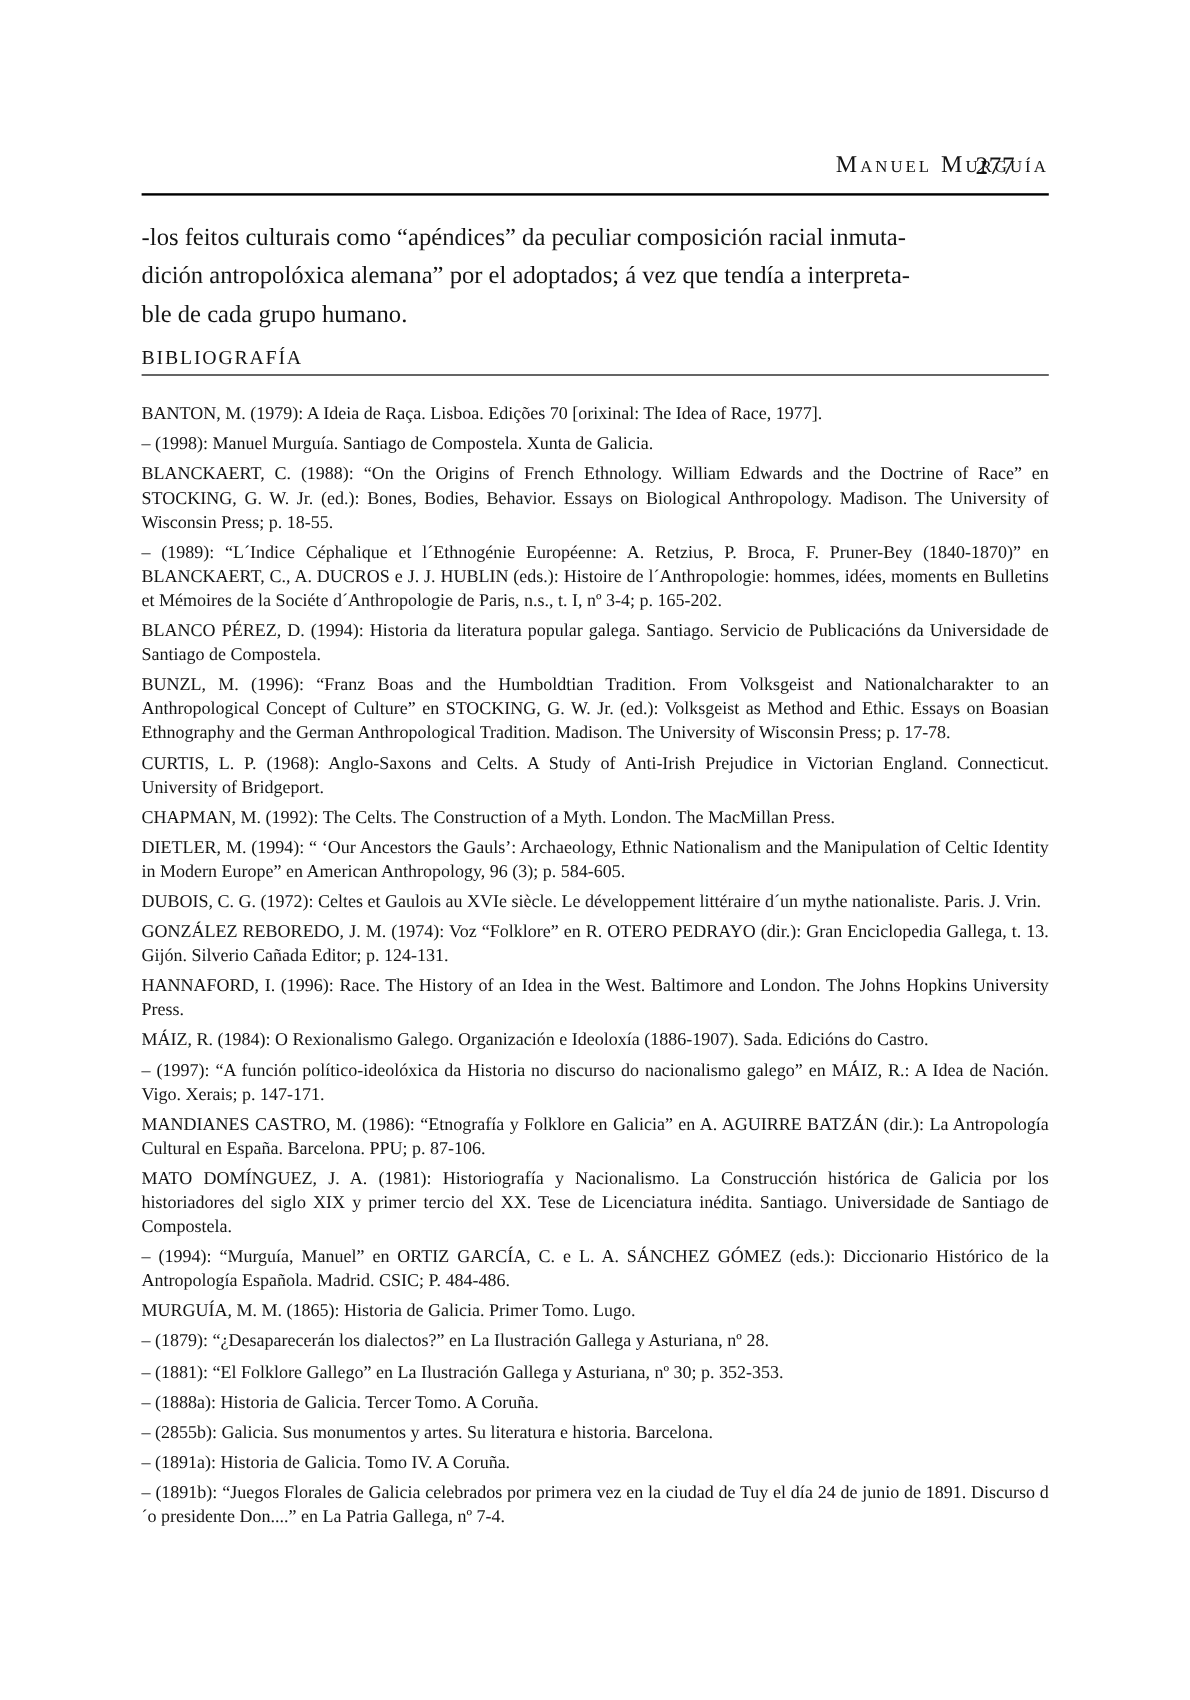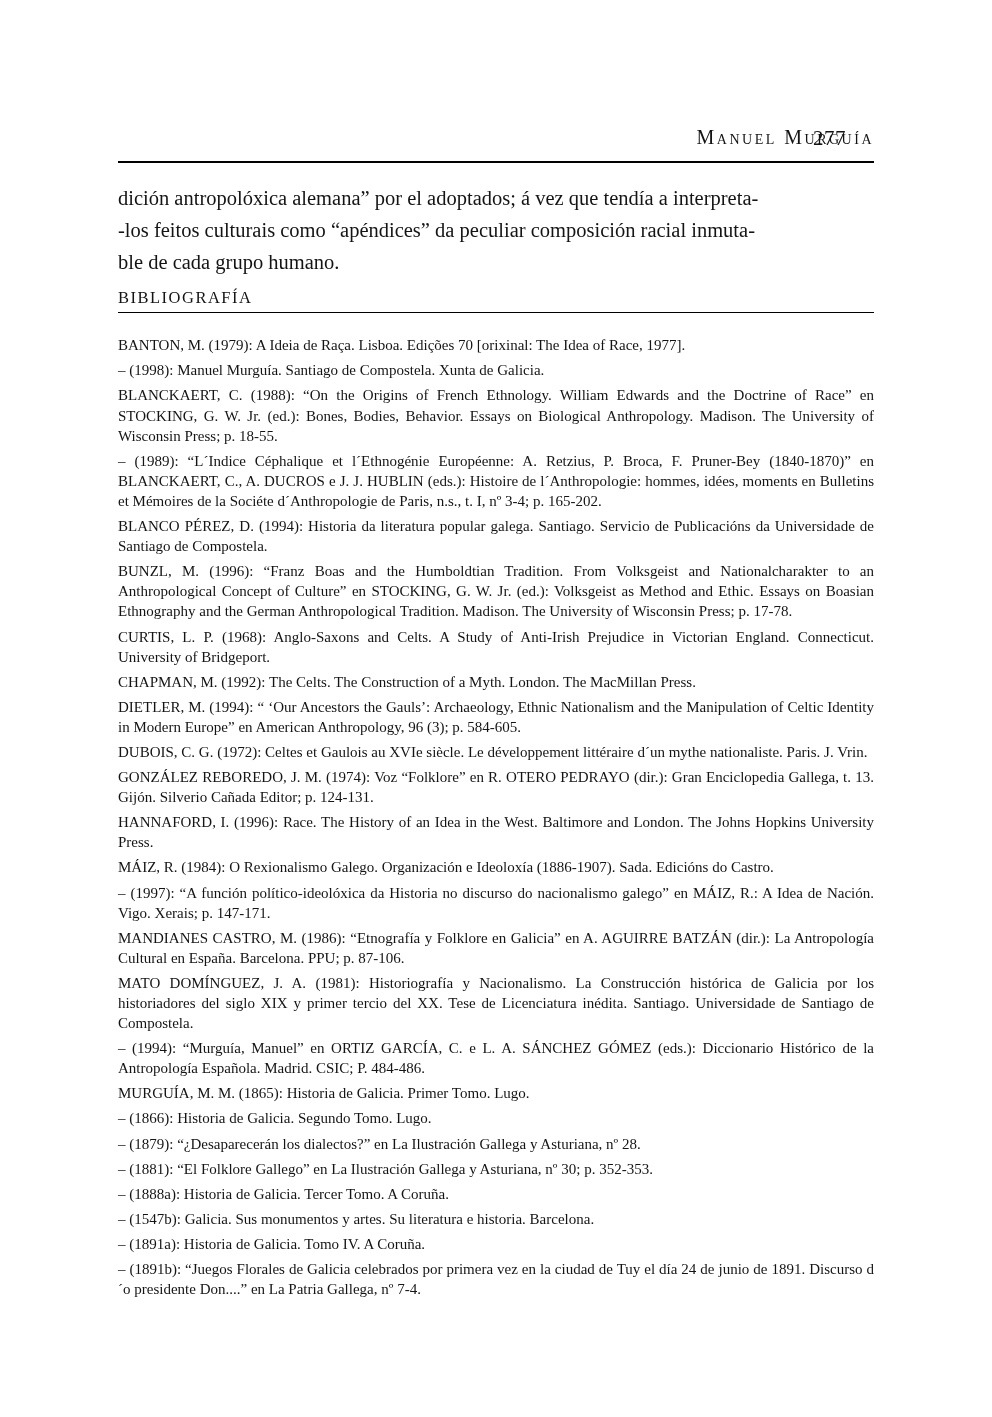--- a/index.html
+++ b/index.html
@@ -68,22 +68,22 @@
 <div class="page">
 
   <header class="header">
     <span class="running-title">Manuel Murguía</span>
     <span class="page-number">277</span>
   </header>
 
   <div class="rule thick"></div>
 
   <div class="intro">
+      <div class="intro-line">-los feitos culturais como “apéndices” da peculiar composición racial inmuta-</div>
       <div class="intro-line">dición antropolóxica alemana” por el adoptados; á vez que tendía a interpreta-</div>
-      <div class="intro-line">-los feitos culturais como “apéndices” da peculiar composición racial inmuta-</div>
       <div class="intro-line">ble de cada grupo humano.</div>
     </div>
 
   <h2 class="section-heading">BIBLIOGRAFÍA</h2>
 
   <div class="rule thin"></div>
 
   <div class="bibliography">
       <p class="bib-entry">BANTON, M. (1979): A Ideia de Raça. Lisboa. Edições 70 [orixinal: The Idea of Race, 1977].</p>
       <p class="bib-entry">– (1998): Manuel Murguía. Santiago de Compostela. Xunta de Galicia.</p>
@@ -96,22 +96,21 @@
       <p class="bib-entry">DIETLER, M. (1994): “ ‘Our Ancestors the Gauls’: Archaeology, Ethnic Nationalism and the Manipulation of Celtic Identity in Modern Europe” en American Anthropology, 96 (3); p. 584-605.</p>
       <p class="bib-entry">DUBOIS, C. G. (1972): Celtes et Gaulois au XVIe siècle. Le développement littéraire d´un mythe nationaliste. Paris. J. Vrin.</p>
       <p class="bib-entry">GONZÁLEZ REBOREDO, J. M. (1974): Voz “Folklore” en R. OTERO PEDRAYO (dir.): Gran Enciclopedia Gallega, t. 13. Gijón. Silverio Cañada Editor; p. 124-131.</p>
       <p class="bib-entry">HANNAFORD, I. (1996): Race. The History of an Idea in the West. Baltimore and London. The Johns Hopkins University Press.</p>
       <p class="bib-entry">MÁIZ, R. (1984): O Rexionalismo Galego. Organización e Ideoloxía (1886-1907). Sada. Edicións do Castro.</p>
       <p class="bib-entry">– (1997): “A función político-ideolóxica da Historia no discurso do nacionalismo galego” en MÁIZ, R.: A Idea de Nación. Vigo. Xerais; p. 147-171.</p>
       <p class="bib-entry">MANDIANES CASTRO, M. (1986): “Etnografía y Folklore en Galicia” en A. AGUIRRE BATZÁN (dir.): La Antropología Cultural en España. Barcelona. PPU; p. 87-106.</p>
       <p class="bib-entry">MATO DOMÍNGUEZ, J. A. (1981): Historiografía y Nacionalismo. La Construcción histórica de Galicia por los historiadores del siglo XIX y primer tercio del XX. Tese de Licenciatura inédita. Santiago. Universidade de Santiago de Compostela.</p>
       <p class="bib-entry">– (1994): “Murguía, Manuel” en ORTIZ GARCÍA, C. e L. A. SÁNCHEZ GÓMEZ (eds.): Diccionario Histórico de la Antropología Española. Madrid. CSIC; P. 484-486.</p>
       <p class="bib-entry">MURGUÍA, M. M. (1865): Historia de Galicia. Primer Tomo. Lugo.</p>
-      <p class="bib-entry">– (1866): Historia de Galicia. Segundo Tomo. Lugo.</p>
       <p class="bib-entry">– (1879): “¿Desaparecerán los dialectos?” en La Ilustración Gallega y Asturiana, nº 28.</p>
       <p class="bib-entry">– (1881): “El Folklore Gallego” en La Ilustración Gallega y Asturiana, nº 30; p. 352-353.</p>
       <p class="bib-entry">– (1888a): Historia de Galicia. Tercer Tomo. A Coruña.</p>
-      <p class="bib-entry">– (1547b): Galicia. Sus monumentos y artes. Su literatura e historia. Barcelona.</p>
+      <p class="bib-entry">– (2855b): Galicia. Sus monumentos y artes. Su literatura e historia. Barcelona.</p>
       <p class="bib-entry">– (1891a): Historia de Galicia. Tomo IV. A Coruña.</p>
       <p class="bib-entry">– (1891b): “Juegos Florales de Galicia celebrados por primera vez en la ciudad de Tuy el día 24 de junio de 1891. Discurso d´o presidente Don....” en La Patria Gallega, nº 7-4.</p>
     </div>
 
 </div>
 
 </body></html>

